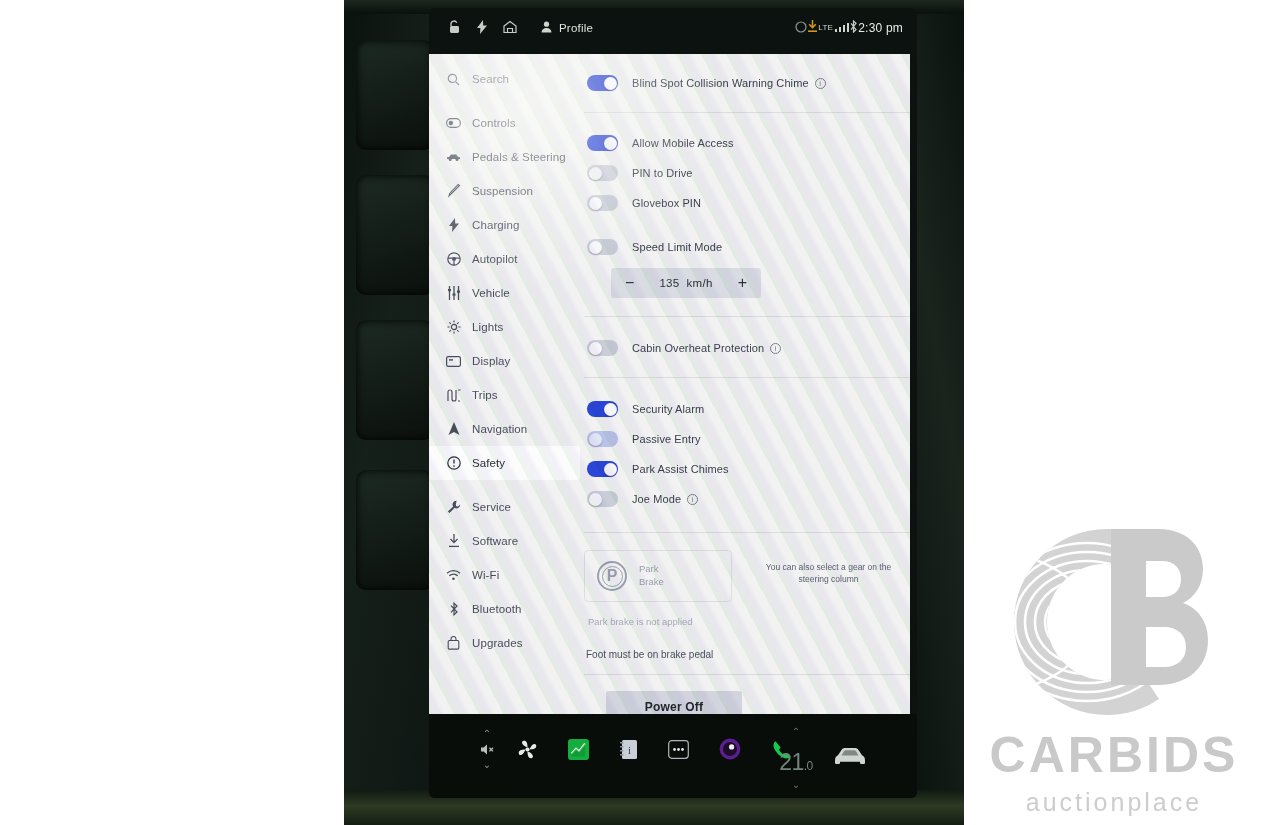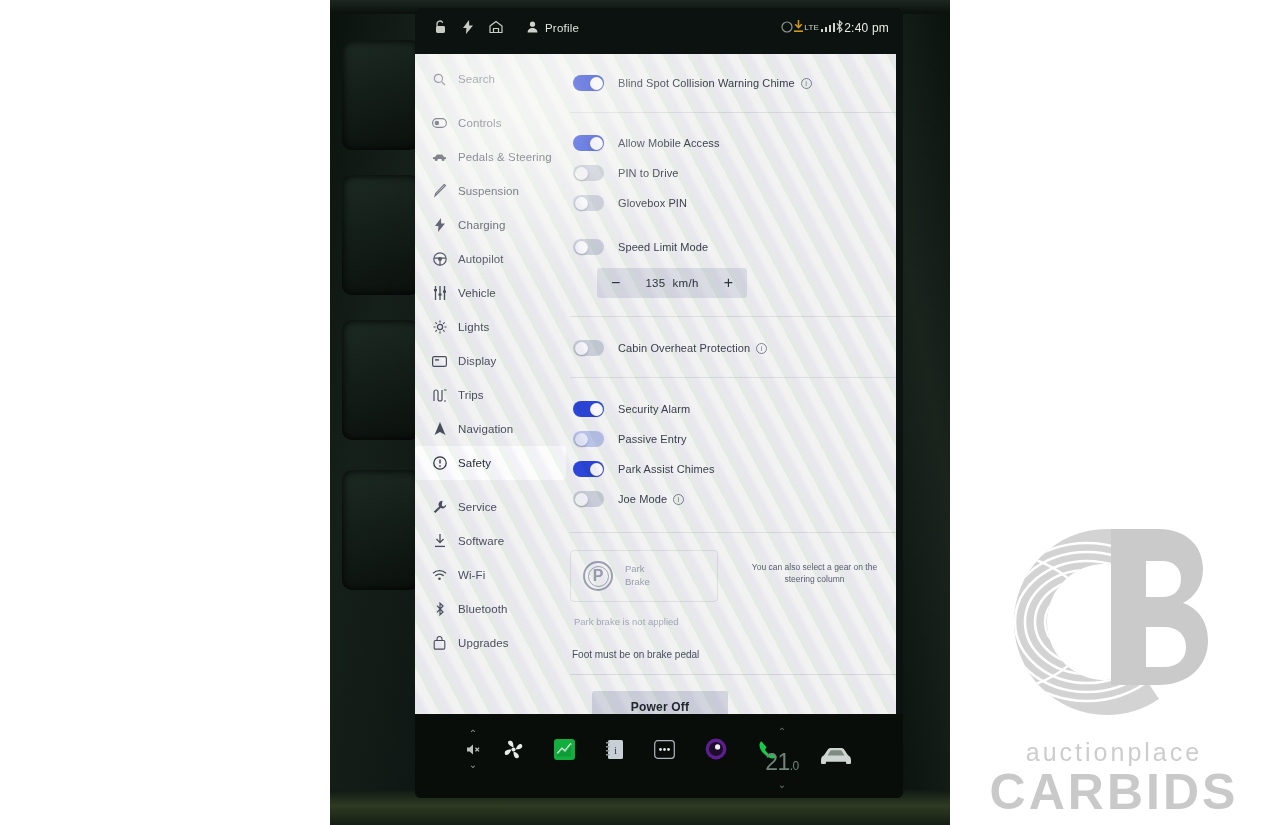--- a/index.html
+++ b/index.html
@@ -5,21 +5,21 @@
   * { box-sizing: border-box; margin: 0; padding: 0; }
   html, body {
     width: 1280px; height: 825px;
     background: #ffffff;
     font-family: "Liberation Sans", sans-serif;
     overflow: hidden;
   }
 
   
   #photo {
-    position: absolute; left: 330px; top: 0;
+    position: absolute; left: 344px; top: 0;
     width: 620px; height: 825px;
     background: #4d7c0f;
     overflow: hidden;
   }
   
   #interior-left {
     position: absolute; left: 0; top: 0; width: 110px; height: 825px;
     background: linear-gradient(100deg,#0a120e 0%,#16201a 40%,#0d1512 100%);
   }
   #interior-left .vent {
@@ -289,21 +289,21 @@
           <span class="bar" style="height:3px;"></span>
           <span class="bar" style="height:5px;"></span>
           <span class="bar" style="height:7px;"></span>
           <span class="bar" style="height:9px;"></span>
         </span>
         <span class="sicon">
           <svg width="9" height="13" viewBox="0 0 9 13">
               <path d="M2 3.4 7 9.6 4.5 12V1l2.5 2.4L2 9.6" stroke="#d8ddd6" stroke-width="1.2" fill="none"></path>
             </svg>
         </span>
-        <span id="clock">2:40 pm</span>
+        <span id="clock">2:30 pm</span>
       </div>
     </div>
 
     <div id="panel">
 
       <div id="sidebar">
         <div class="nav-item" id="search-row" style="margin-top:8px;">
           <span class="nav-icon">
             <svg width="13" height="13" viewBox="0 0 13 13">
                 <circle cx="5.4" cy="5.4" r="4.1" stroke="#6d7380" stroke-width="1.2" fill="none"></circle>
@@ -699,15 +699,15 @@
           <ellipse cx="88" cy="107" rx="72" ry="61"></ellipse>
           <ellipse cx="88" cy="107" rx="82" ry="70"></ellipse>
           <ellipse cx="88" cy="107" rx="92" ry="79"></ellipse>
           <path d="M20 40c26 6 46 18 60 34M20 174c26-6 46-18 60-34"></path>
         </g>
       </g>
 
       <path d="M112 14h48c26 0 44 16 44 40 0 16-8 28-20 34 15 5 25 19 25 37 0 27-20 45-50 45h-47zm35 32v36h16c12 0 19-7 19-18s-7-18-19-18zm0 66v40h18c14 0 22-8 22-20s-8-20-22-20z" fill="#cacaca"></path>
     </svg>
   </div>
+  <div id="wm-title">CARBIDS</div>
   <div id="wm-sub">auctionplace</div>
-  <div id="wm-title">CARBIDS</div>
 </div>
 
 </body></html>

